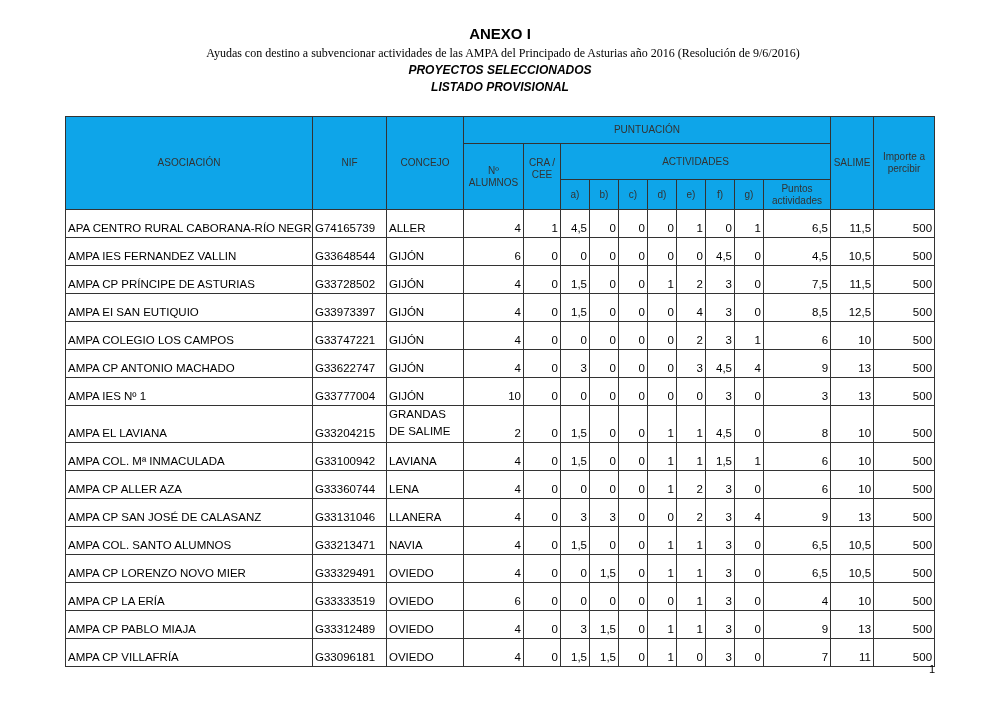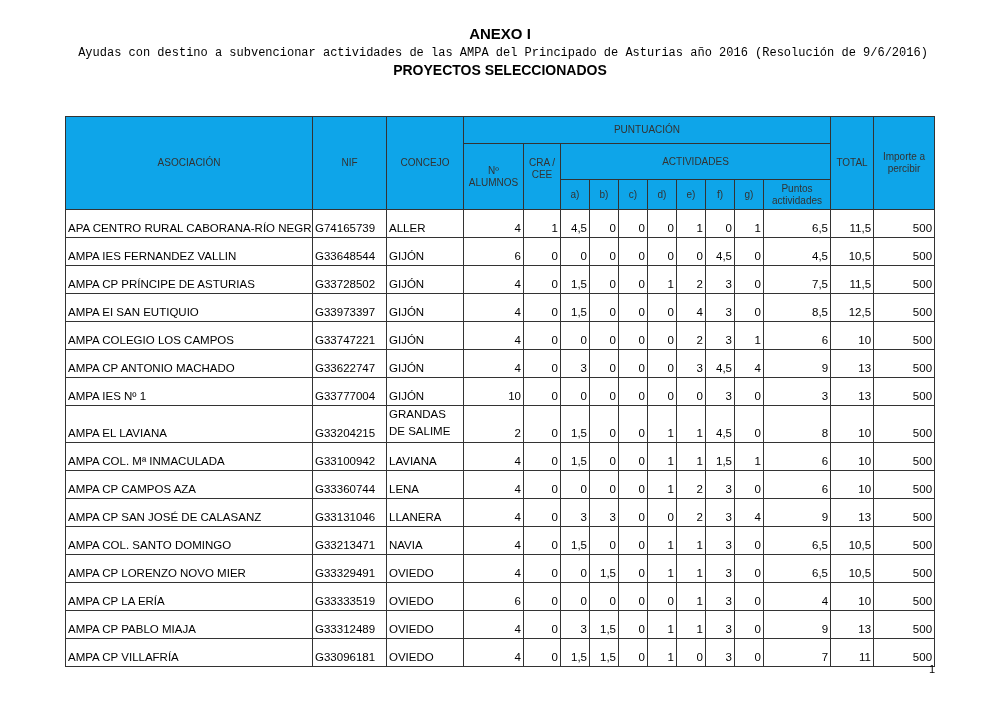--- a/index.html
+++ b/index.html
@@ -1,40 +1,41 @@
 <!DOCTYPE html>
 <html><head>
 <meta charset="utf-8">
 <style>
   html, body { margin:0; padding:0; background:#ffffff; }
   body { width:1000px; height:707px; position:relative; overflow:hidden; font-family:"Liberation Sans", sans-serif; color:#000; }
   .titles { position:absolute; left:0; top:24px; width:1000px; text-align:center; font-family:"DejaVu Sans Condensed","DejaVu Sans", sans-serif; }
   .t-main { font-size:15px; font-weight:bold; line-height:20px; font-family:"Liberation Sans Narrow","Liberation Sans", sans-serif; }
-  .t-sub { font-size:12px; line-height:18px; font-family:Liberation Mono, monospace;padding-left:6px; }
-  .t-it { font-size:14px; line-height:17px; font-weight:bold; font-family:"Liberation Sans Narrow","Liberation Sans", sans-serif; }
+  .t-sub { font-size:12px; line-height:18px; font-family:Liberation Serif, serif;padding-left:6px; }
+  .t-it { font-size:12px; line-height:17px; font-weight:bold; font-style:italic; font-family:"Liberation Sans Narrow","Liberation Sans", sans-serif; }
   table { position:absolute; left:65px; top:116px; border-collapse:collapse; table-layout:fixed; width:870px; }
   th, td { border:1px solid #333; padding:0 2px; overflow:hidden; white-space:nowrap; }
   th { background:#0ea5e9; font-weight:normal; font-size:10px; color:#333; text-align:center; line-height:12px; }
   td { font-size:11.5px; height:25px; line-height:13px; vertical-align:bottom; padding-bottom:2px; font-family:"Liberation Sans Narrow","Liberation Sans", sans-serif; }
   td.num { text-align:right; }
   td.txt { text-align:left; }
   td.wrap { white-space:normal; line-height:17px; }
   tr.tall td { height:31px; }
   .h1 { height:27px; }
   .h2 { height:36px; }
   .h3 { height:30px; }
   .pageno { position:absolute; left:929px; top:663px; font-size:11px; }
 </style>
 </head>
 <body>
 
 <div class="titles">
   <div class="t-main">ANEXO I</div>
   <div class="t-sub">Ayudas con destino a subvencionar actividades de las AMPA del Principado de Asturias año 2016 (Resolución de 9/6/2016)</div>
   <div class="t-it">PROYECTOS SELECCIONADOS</div>
+  <div class="t-it">LISTADO PROVISIONAL</div>
 </div>
 
 <table>
   <colgroup>
     <col style="width:247px">
       <col style="width:74px">
       <col style="width:77px">
     <col style="width:60px">
       <col style="width:37px">
     <col style="width:29px">
@@ -47,21 +48,21 @@
     <col style="width:67px">
       <col style="width:43px">
       <col style="width:61px">
   </colgroup>
   <thead>
     <tr class="h1">
       <th rowspan="3">ASOCIACIÓN</th>
       <th rowspan="3">NIF</th>
       <th rowspan="3">CONCEJO</th>
       <th colspan="10">PUNTUACIÓN</th>
-      <th rowspan="3">TOTAL</th>
+      <th rowspan="3">SALIME</th>
       <th rowspan="3"><span>Importe a</span><br><span>percibir</span></th>
     </tr>
     <tr class="h2">
       <th rowspan="2"><span>Nº</span><br><span>ALUMNOS</span></th>
       <th rowspan="2" style="vertical-align:middle;padding-bottom:16px"><span>CRA /</span><br><span>CEE</span></th>
       <th colspan="8">ACTIVIDADES</th>
     </tr>
     <tr class="h3">
       <th>a)</th>
       <th>b)</th>
@@ -221,21 +222,21 @@
         <td class="num">0</td>
         <td class="num">1</td>
         <td class="num">1</td>
         <td class="num">1,5</td>
         <td class="num">1</td>
         <td class="num">6</td>
         <td class="num">10</td>
         <td class="num">500</td>
       </tr>
       <tr>
-        <td class="txt">AMPA CP CAMPOS AZA</td>
+        <td class="txt">AMPA CP ALLER AZA</td>
         <td class="txt">G33360744</td>
         <td class="txt">LENA</td>
         <td class="num">4</td>
         <td class="num">0</td>
         <td class="num">0</td>
         <td class="num">0</td>
         <td class="num">0</td>
         <td class="num">1</td>
         <td class="num">2</td>
         <td class="num">3</td>
@@ -255,21 +256,21 @@
         <td class="num">0</td>
         <td class="num">0</td>
         <td class="num">2</td>
         <td class="num">3</td>
         <td class="num">4</td>
         <td class="num">9</td>
         <td class="num">13</td>
         <td class="num">500</td>
       </tr>
       <tr>
-        <td class="txt">AMPA COL. SANTO DOMINGO</td>
+        <td class="txt">AMPA COL. SANTO ALUMNOS</td>
         <td class="txt">G33213471</td>
         <td class="txt">NAVIA</td>
         <td class="num">4</td>
         <td class="num">0</td>
         <td class="num">1,5</td>
         <td class="num">0</td>
         <td class="num">0</td>
         <td class="num">1</td>
         <td class="num">1</td>
         <td class="num">3</td>

